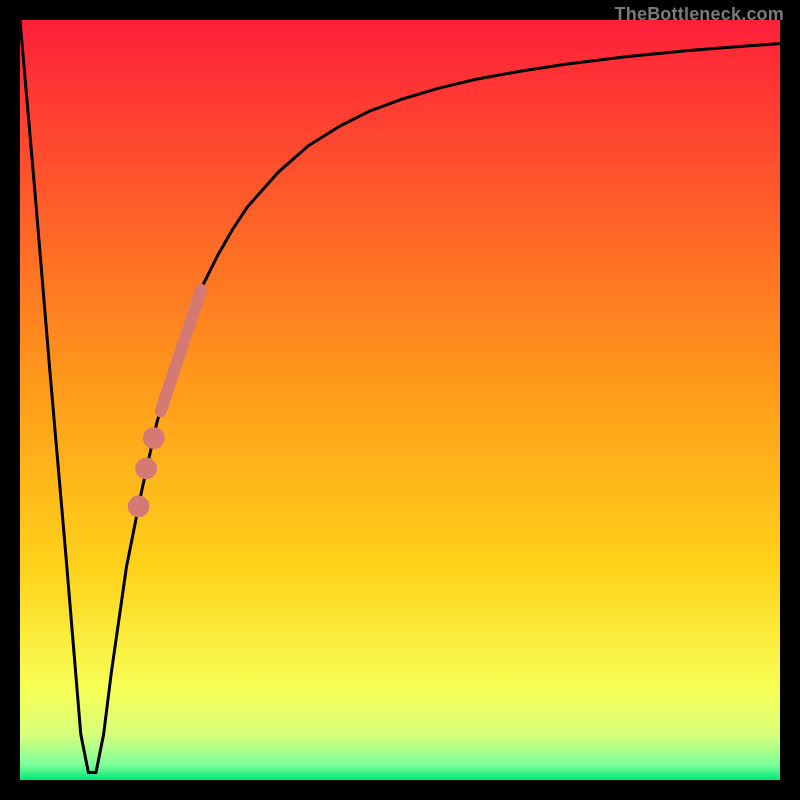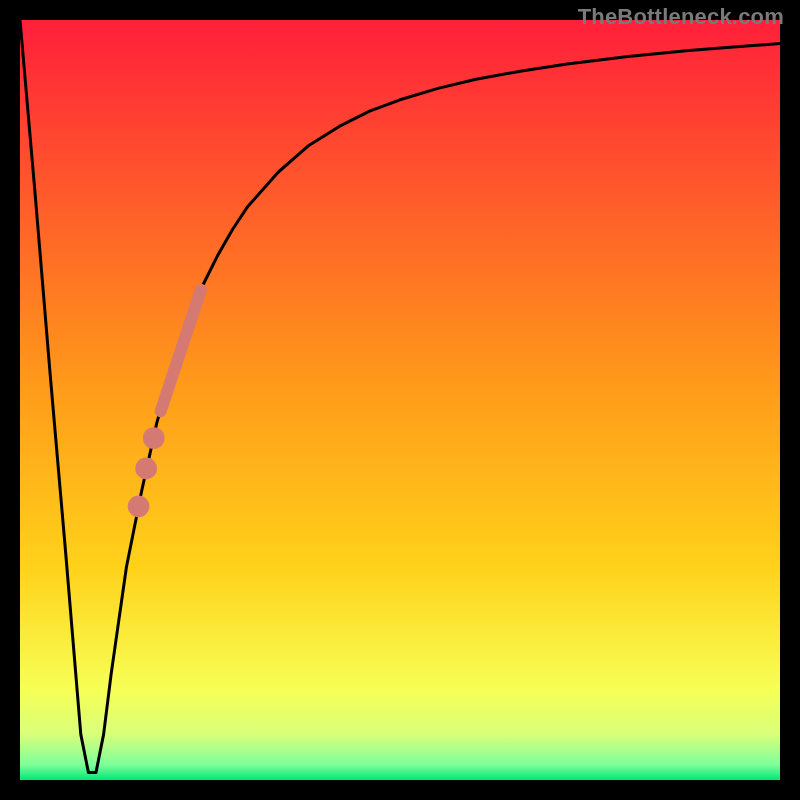--- a/index.html
+++ b/index.html
@@ -8,21 +8,21 @@
     position: relative;
     width: 800px;
     height: 800px;
     background: #000;
   }
   .watermark {
     position: absolute;
     top: 4px;
     right: 16px;
     font-family: Arial, Helvetica, sans-serif;
-    font-size: 22px;
+    font-size: 18px;
     font-weight: 600;
     color: #7a7a7a;
     letter-spacing: 0.2px;
     z-index: 5;
   }
   .plot {
     position: absolute;
     left: 20px;
     top: 20px;
     width: 760px;

